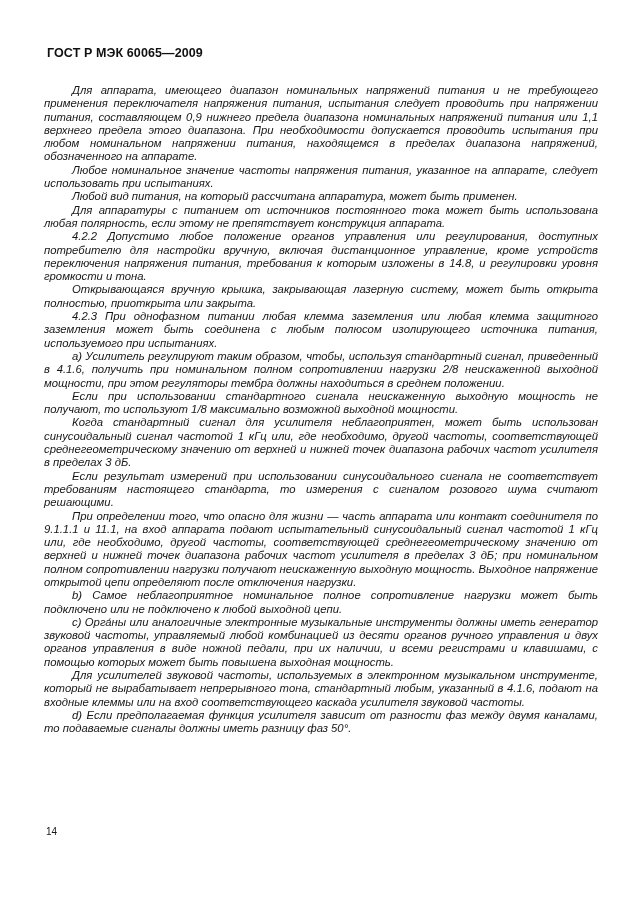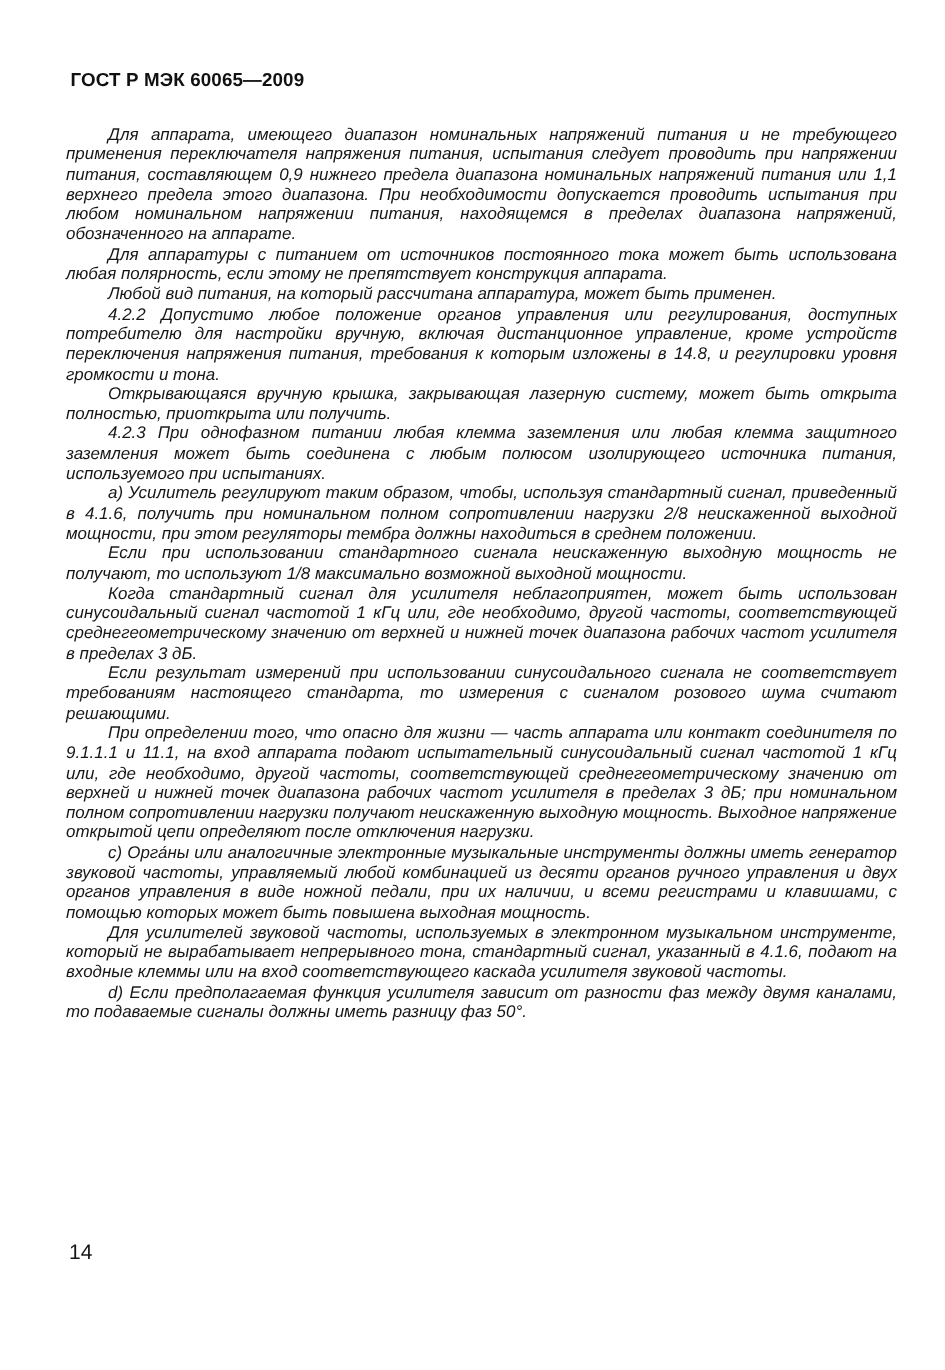--- a/index.html
+++ b/index.html
@@ -41,43 +41,45 @@
   .doc-body p {
     margin: 0;
     padding: 0;
     text-indent: 28px;
   }
   .page-number {
     position: absolute;
     left: 46px;
     top: 826px;
     font-style: normal;
-    font-size: 14px;
+    font-size: 10px;
     color: #161616;
   }
 </style>
 </head>
 <body>
 
 <div class="page">
 
   <div class="doc-header">ГОСТ Р МЭК 60065—2009</div>
 
   <div class="doc-body">
     <p>Для аппарата, имеющего диапазон номинальных напряжений питания и не требующего применения переключателя напряжения питания, испытания следует проводить при напряжении питания, составляющем 0,9 нижнего предела диапазона номинальных напряжений питания или 1,1 верхнего предела этого диапазона. При необходимости допускается проводить испытания при любом номинальном напряжении питания, находящемся в пределах диапазона напряжений, обозначенного на аппарате.</p>
+    <p>Любое номинальное значение частоты напряжения питания, указанное на аппарате, следует использовать при испытаниях.</p>
+    <p>Любой вид питания, на который рассчитана аппаратура, может быть применен.</p>
     <p>Для аппаратуры с питанием от источников постоянного тока может быть использована любая полярность, если этому не препятствует конструкция аппарата.</p>
-    <p>Любой вид питания, на который рассчитана аппаратура, может быть применен.</p>
     <p>4.2.2 Допустимо любое положение органов управления или регулирования, доступных потребителю для настройки вручную, включая дистанционное управление, кроме устройств переключения напряжения питания, требования к которым изложены в 14.8, и регулировки уровня громкости и тона.</p>
-    <p>Открывающаяся вручную крышка, закрывающая лазерную систему, может быть открыта полностью, приоткрыта или получить.</p>
+    <p>Открывающаяся вручную крышка, закрывающая лазерную систему, может быть открыта полностью, приоткрыта или закрыта.</p>
     <p>4.2.3 При однофазном питании любая клемма заземления или любая клемма защитного заземления может быть соединена с любым полюсом изолирующего источника питания, используемого при испытаниях.</p>
     <p>a) Усилитель регулируют таким образом, чтобы, используя стандартный сигнал, приведенный в 4.1.6, получить при номинальном полном сопротивлении нагрузки 2/8 неискаженной выходной мощности, при этом регуляторы тембра должны находиться в среднем положении.</p>
     <p>Если при использовании стандартного сигнала неискаженную выходную мощность не получают, то используют 1/8 максимально возможной выходной мощности.</p>
     <p>Когда стандартный сигнал для усилителя неблагоприятен, может быть использован синусоидальный сигнал частотой 1 кГц или, где необходимо, другой частоты, соответствующей среднегеометрическому значению от верхней и нижней точек диапазона рабочих частот усилителя в пределах 3 дБ.</p>
     <p>Если результат измерений при использовании синусоидального сигнала не соответствует требованиям настоящего стандарта, то измерения с сигналом розового шума считают решающими.</p>
     <p>При определении того, что опасно для жизни — часть аппарата или контакт соединителя по 9.1.1.1 и 11.1, на вход аппарата подают испытательный синусоидальный сигнал частотой 1 кГц или, где необходимо, другой частоты, соответствующей среднегеометрическому значению от верхней и нижней точек диапазона рабочих частот усилителя в пределах 3 дБ; при номинальном полном сопротивлении нагрузки получают неискаженную выходную мощность. Выходное напряжение открытой цепи определяют после отключения нагрузки.</p>
+    <p>b) Самое неблагоприятное номинальное полное сопротивление нагрузки может быть подключено или не подключено к любой выходной цепи.</p>
     <p>c) Орга́ны или аналогичные электронные музыкальные инструменты должны иметь генератор звуковой частоты, управляемый любой комбинацией из десяти органов ручного управления и двух органов управления в виде ножной педали, при их наличии, и всеми регистрами и клавишами, с помощью которых может быть повышена выходная мощность.</p>
-    <p>Для усилителей звуковой частоты, используемых в электронном музыкальном инструменте, который не вырабатывает непрерывного тона, стандартный сигнал, указанный в 4.1.6, подают на входные клеммы или на вход соответствующего каскада усилителя звуковой частоты.</p>
+    <p>Для усилителей звуковой частоты, используемых в электронном музыкальном инструменте, который не вырабатывает непрерывного тона, стандартный любым, указанный в 4.1.6, подают на входные клеммы или на вход соответствующего каскада усилителя звуковой частоты.</p>
     <p>d) Если предполагаемая функция усилителя зависит от разности фаз между двумя каналами, то подаваемые сигналы должны иметь разницу фаз 50°.</p>
   </div>
 
   <div class="page-number">14</div>
 
 </div>
 
 </body></html>

